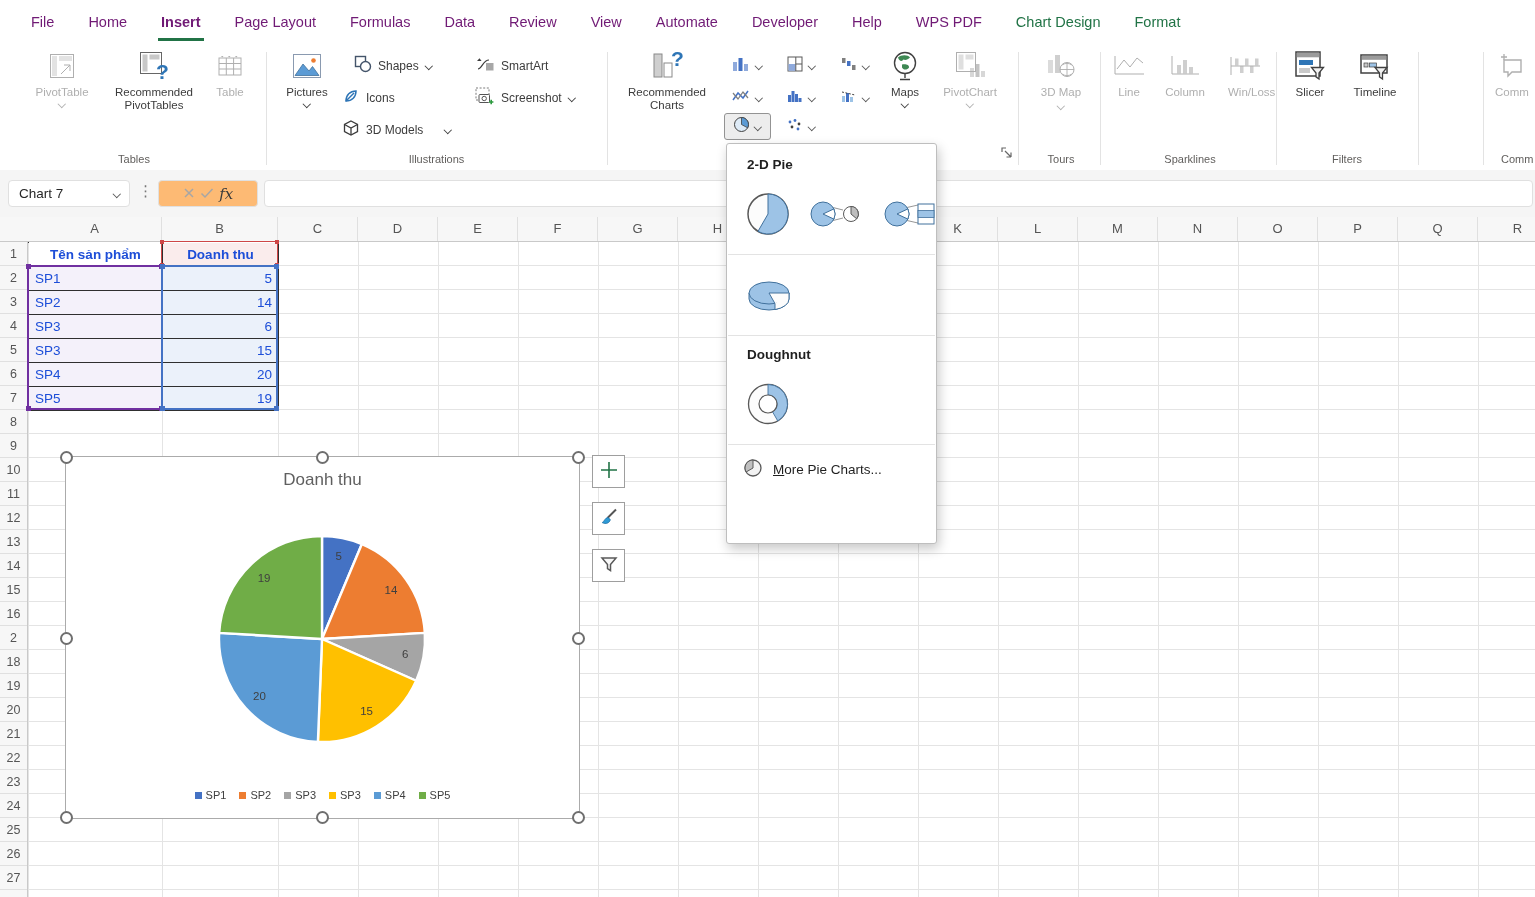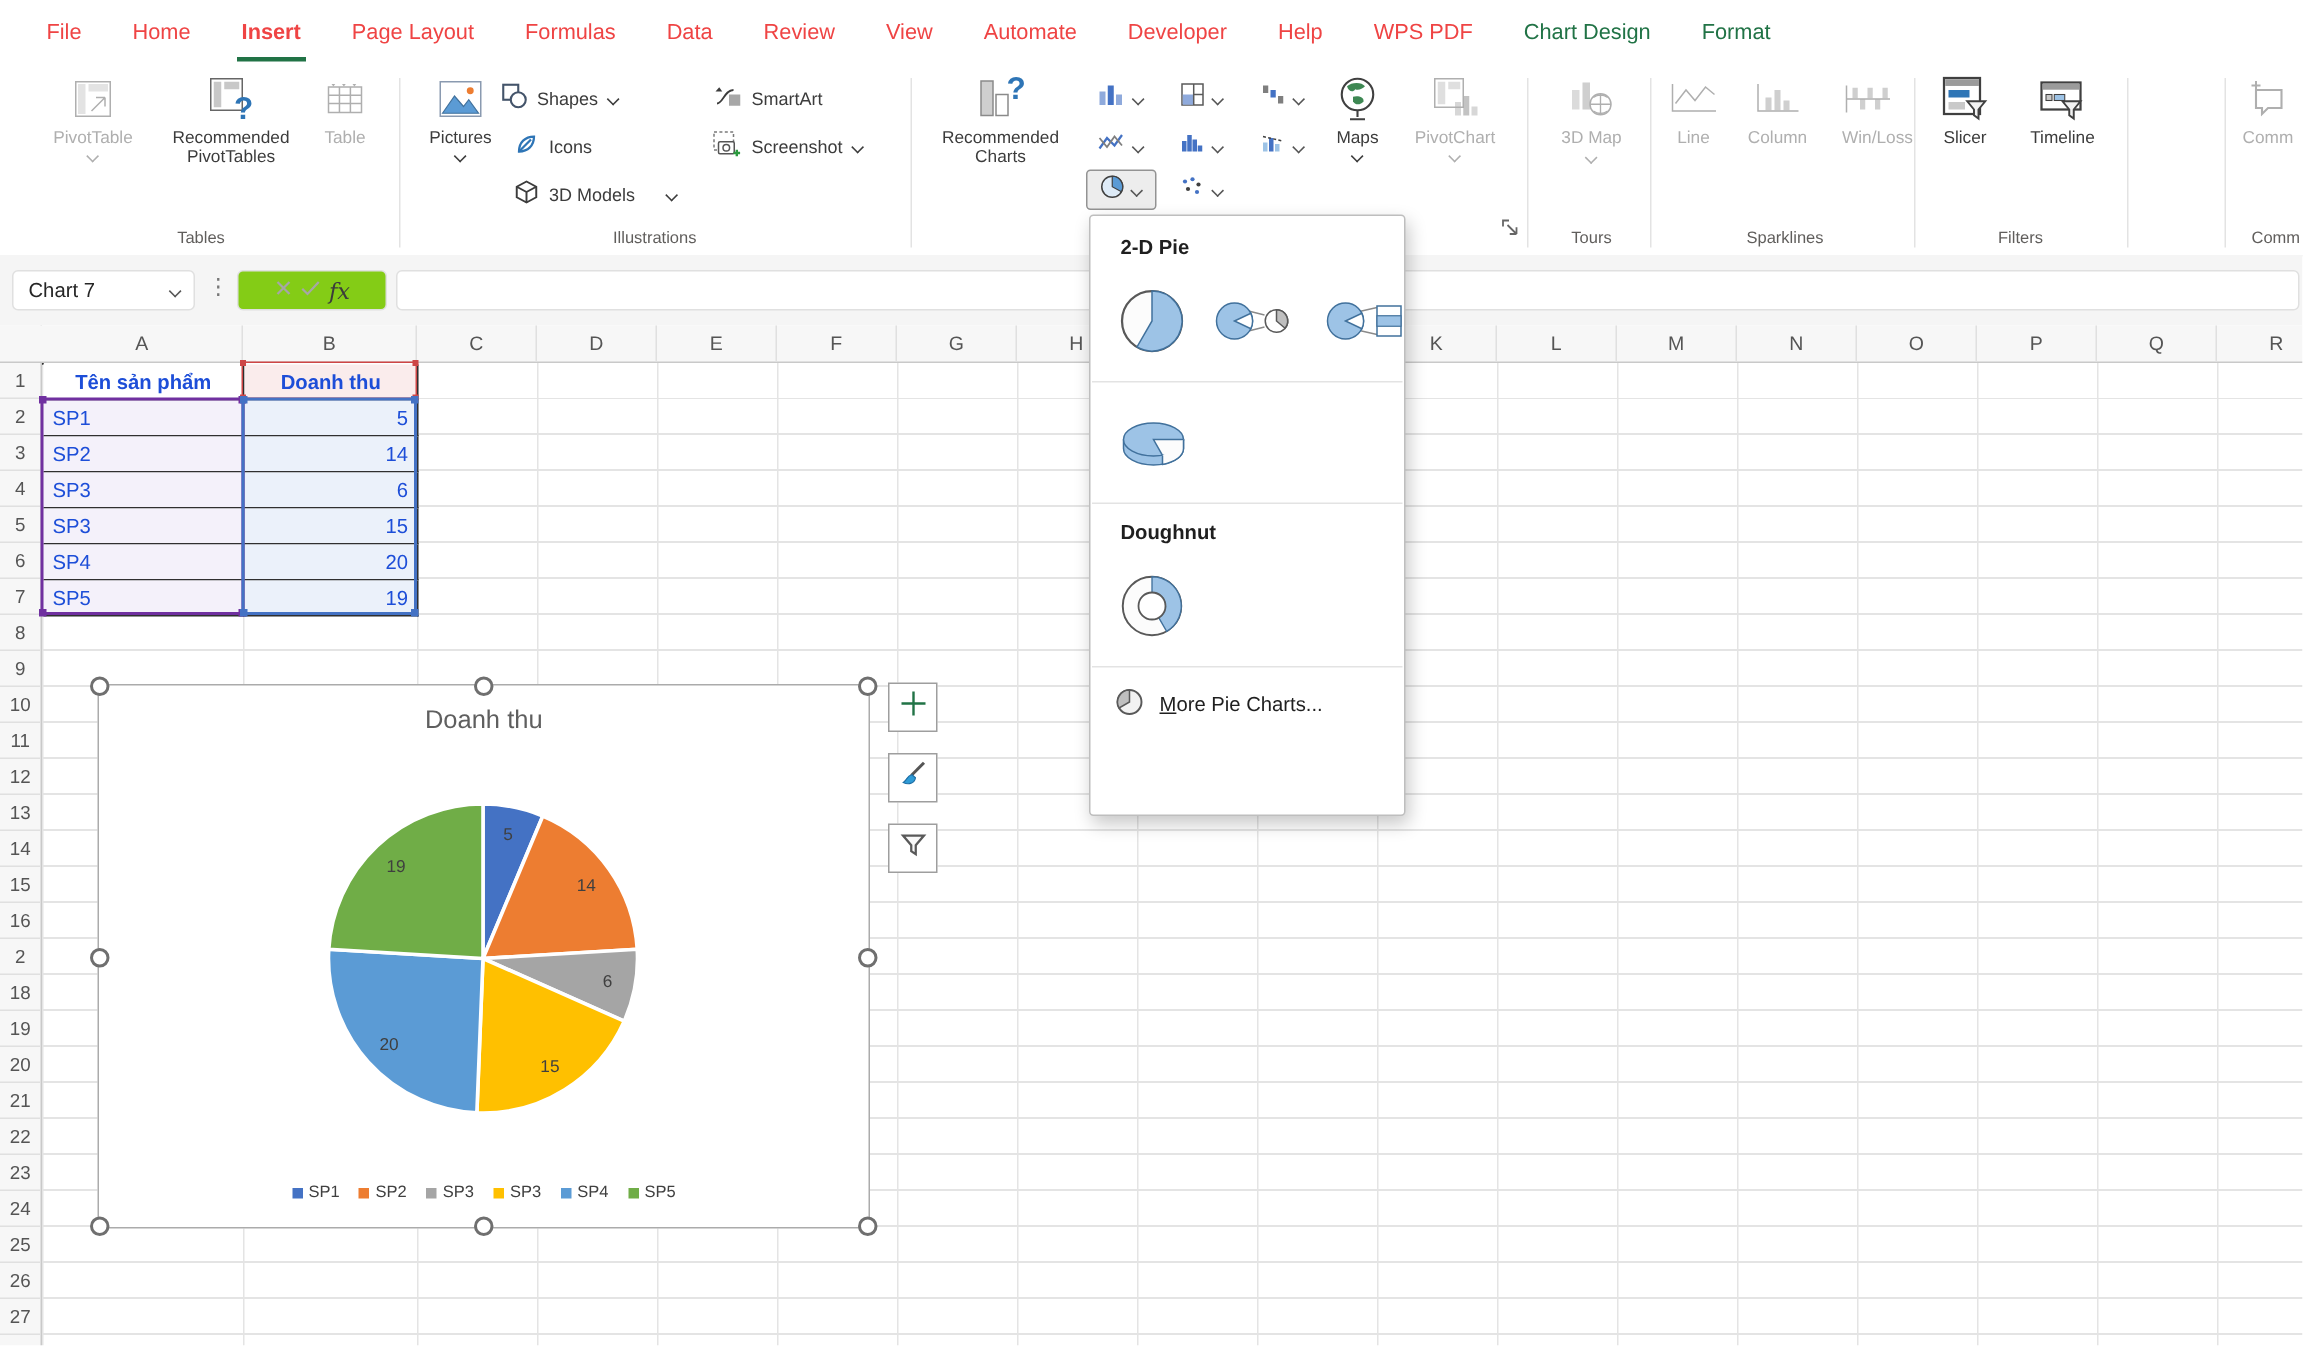--- a/index.html
+++ b/index.html
@@ -1,20 +1,20 @@
 <!DOCTYPE html>
 <html><head>
 <meta charset="utf-8">
 <style>
   html,body{margin:0;padding:0;width:1535px;height:897px;overflow:hidden;background:#fff;
     font-family:"Liberation Sans",sans-serif;position:relative;}
   
   #tabbar{position:absolute;left:0;top:0;right:0;height:45px;display:flex;align-items:center;
     padding-left:14px;background:#fff;}
-  .tab{position:relative;padding:0 17px;font-size:14.5px;color:#ef4444;height:45px;line-height:45px;cursor:default;white-space:nowrap;}
+  .tab{position:relative;padding:0 17px;font-size:14.5px;color:#701a75;height:45px;line-height:45px;cursor:default;white-space:nowrap;}
   .tab.active{font-weight:bold;}
   .tab.active::after{content:"";position:absolute;left:14px;right:14px;bottom:4px;height:3px;background:#217346;}
   .tab.ctx{color:#217346;}
   
   #ribbon{position:absolute;left:0;top:45px;right:0;height:125px;background:#fff;border-bottom:1px solid #DADADA;}
   .rgroup{position:absolute;top:0;height:125px;}
   .grouplabel{position:absolute;bottom:5px;left:0;right:0;text-align:center;font-size:11px;color:#605E5C;white-space:nowrap;}
   .rsep{position:absolute;top:7px;bottom:5px;width:1px;background:#E3E3E3;}
   .bigbtn{position:absolute;top:3px;display:flex;flex-direction:column;align-items:center;gap:2px;
     font-size:11.5px;line-height:13px;color:#3C3C3C;text-align:center;cursor:default;}
@@ -25,21 +25,21 @@
   .cbtn.pressed{background:#EDEDED;border:1px solid #939393;border-radius:3px;box-sizing:border-box;}
   .chev{display:inline-block;width:9px;height:6px;position:relative;flex:0 0 auto;}
   .chev::before{content:"";position:absolute;left:1.5px;top:0;width:4.5px;height:4.5px;
     border-right:1.3px solid currentColor;border-bottom:1.3px solid currentColor;transform:rotate(45deg);}
   
   #fstrip{position:absolute;left:0;top:170px;right:0;height:47px;background:#F5F5F5;}
   #namebox{position:absolute;left:8px;top:10px;width:122px;height:27px;background:#fff;border:1px solid #E0E0E0;
     border-radius:4px;font-size:13.5px;color:#262626;display:flex;align-items:center;padding:0 8px 0 10px;box-sizing:border-box;}
   #namebox .chev{margin-left:auto;color:#555;}
   #fdots{position:absolute;left:138px;top:12px;font-size:15px;color:#777;letter-spacing:0;}
-  #fxbox{position:absolute;left:158px;top:10px;width:100px;height:27px;background:#84cc16;border:1px solid #E0E0E0;
+  #fxbox{position:absolute;left:158px;top:10px;width:100px;height:27px;background:#fdba74;border:1px solid #E0E0E0;
     border-radius:4px;display:flex;align-items:center;justify-content:space-around;box-sizing:border-box;padding:0 21px;}
   #fxbox .fx{font-family:"DejaVu Serif",serif;font-style:italic;font-size:15px;color:#3B3B3B;}
   #finput{position:absolute;left:264px;top:10px;right:2px;height:27px;background:#fff;border:1px solid #E0E0E0;
     border-radius:4px;box-sizing:border-box;}
   
   #corner{position:absolute;left:0;top:217px;width:28px;height:25px;background:#F7F7F7;
     border-right:1px solid #C9C9C9;border-bottom:1px solid #C9C9C9;box-sizing:border-box;}
   #corner::after{content:"";position:absolute;right:2px;bottom:2px;width:0;height:0;
     border-left:9px solid transparent;border-bottom:9px solid #BBBBBB;}
   #colheaders{position:absolute;left:0;top:217px;right:0;height:25px;background:#F7F7F7;border-bottom:1px solid #C9C9C9;box-sizing:border-box;}
@@ -149,21 +149,21 @@
       <span class="bicon">
         <svg width="30" height="26" viewBox="0 0 30 26">
             <rect x="1.5" y="1.5" width="27" height="23" fill="#fff" stroke="#8A9AB0"></rect>
             <circle cx="21.5" cy="7.5" r="2.3" fill="#ED7D31"></circle>
             <path d="M3 22.5 L11 11 L17 18 L20.5 13.5 L27 22.5 Z" fill="#5B9BD5" stroke="#41719C" stroke-width="0.8"></path>
           </svg>
       </span>
       <span>Pictures</span>
       <span class="chev"></span>
     </div>
-    <div class="smallbtn" style="left:64px;top:7px">
+    <div class="smallbtn" style="left:84px;top:7px">
       <span>
         <svg width="18" height="18" viewBox="0 0 18 18" fill="#fff" stroke="#44546A" stroke-width="1.4">
             <rect x="1.5" y="1.5" width="10" height="10"></rect>
             <circle cx="11.5" cy="11.5" r="5"></circle>
           </svg>
       </span>
       <span>Shapes</span>
       <span class="chev"></span>
     </div>
     <div class="smallbtn" style="left:72px;top:39px">

